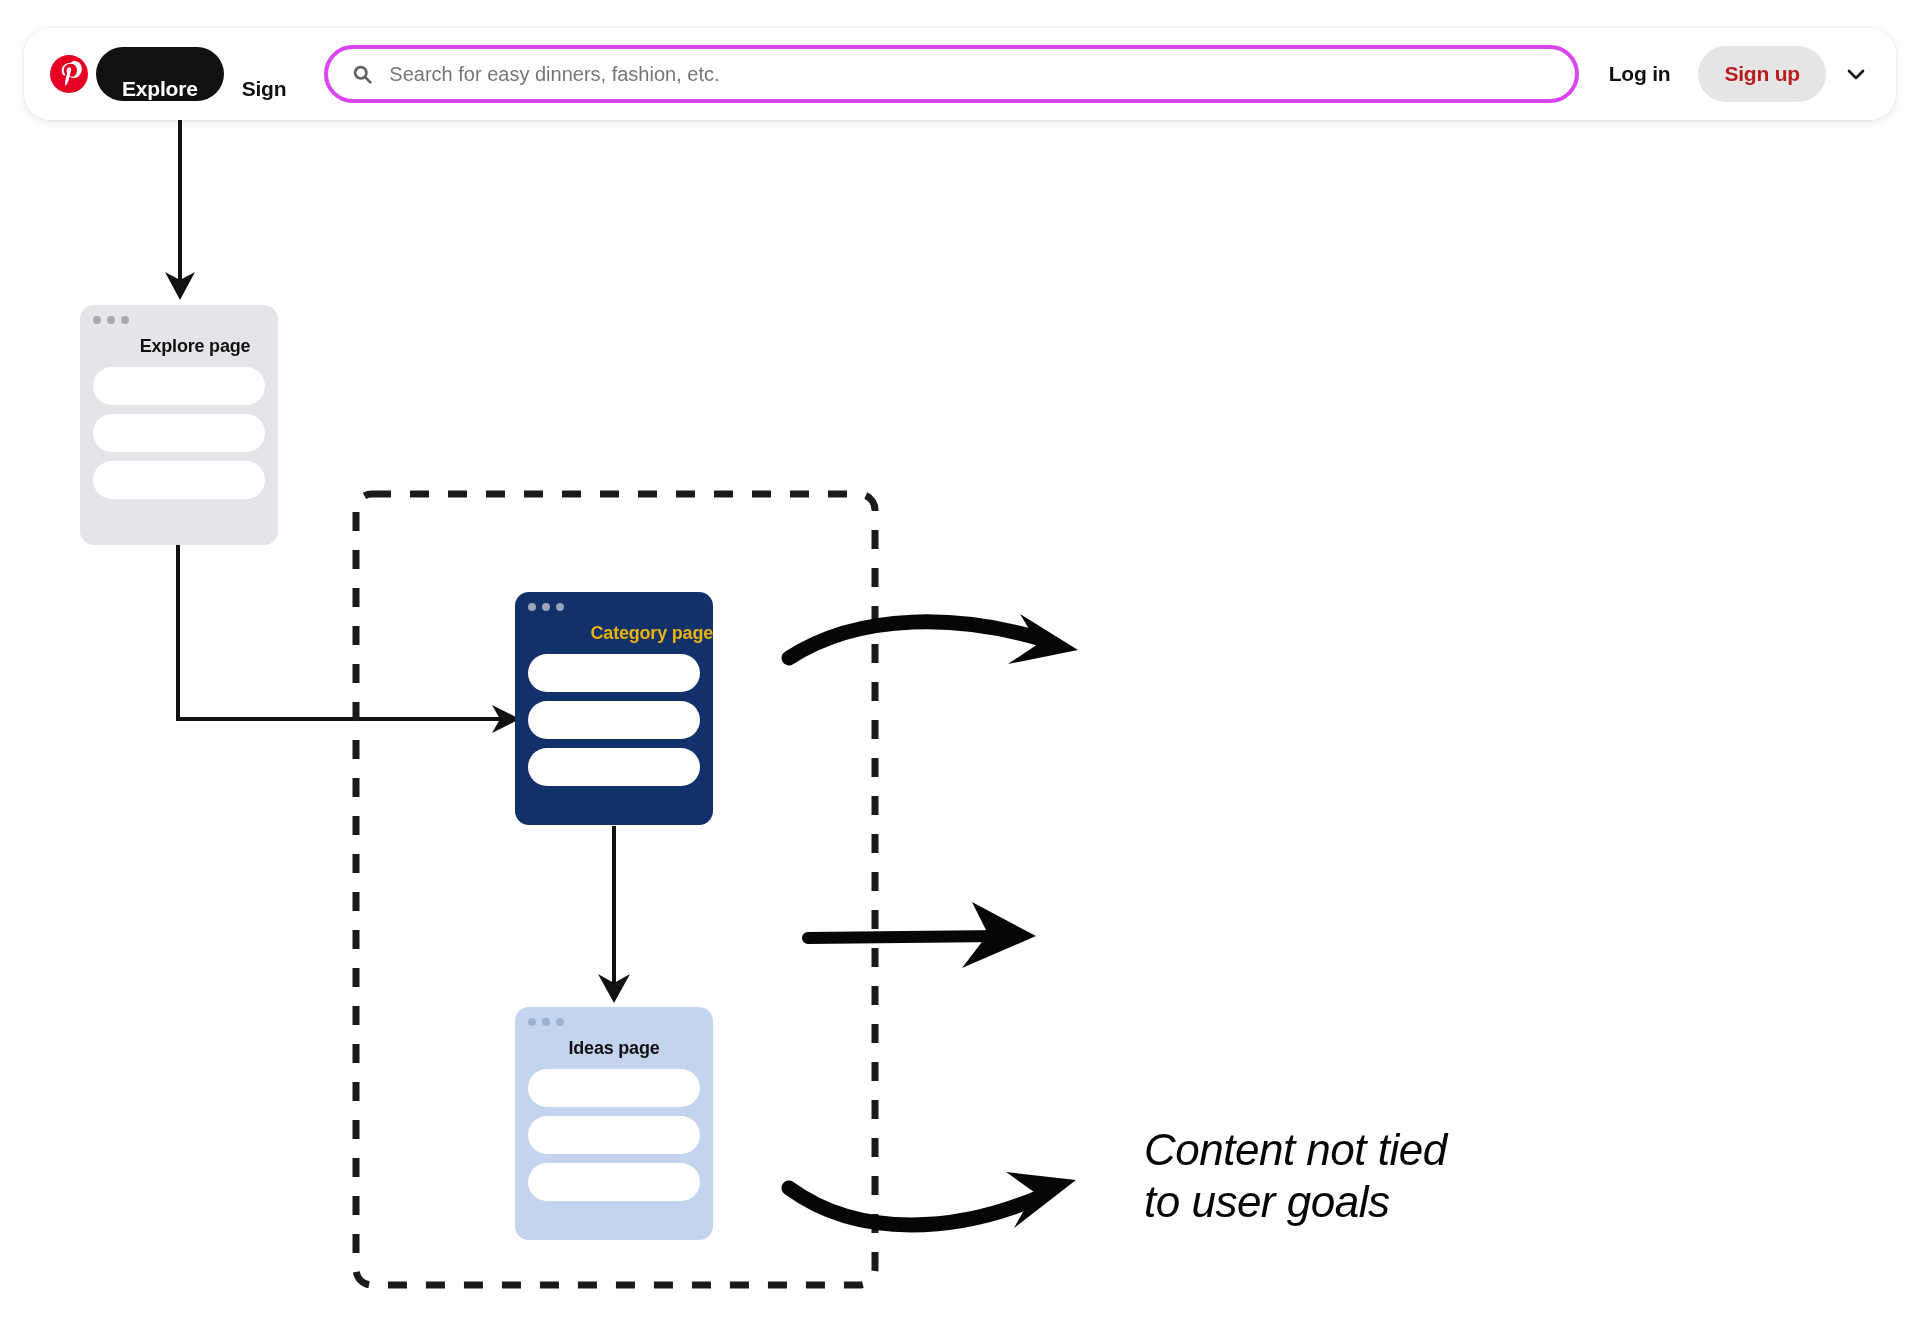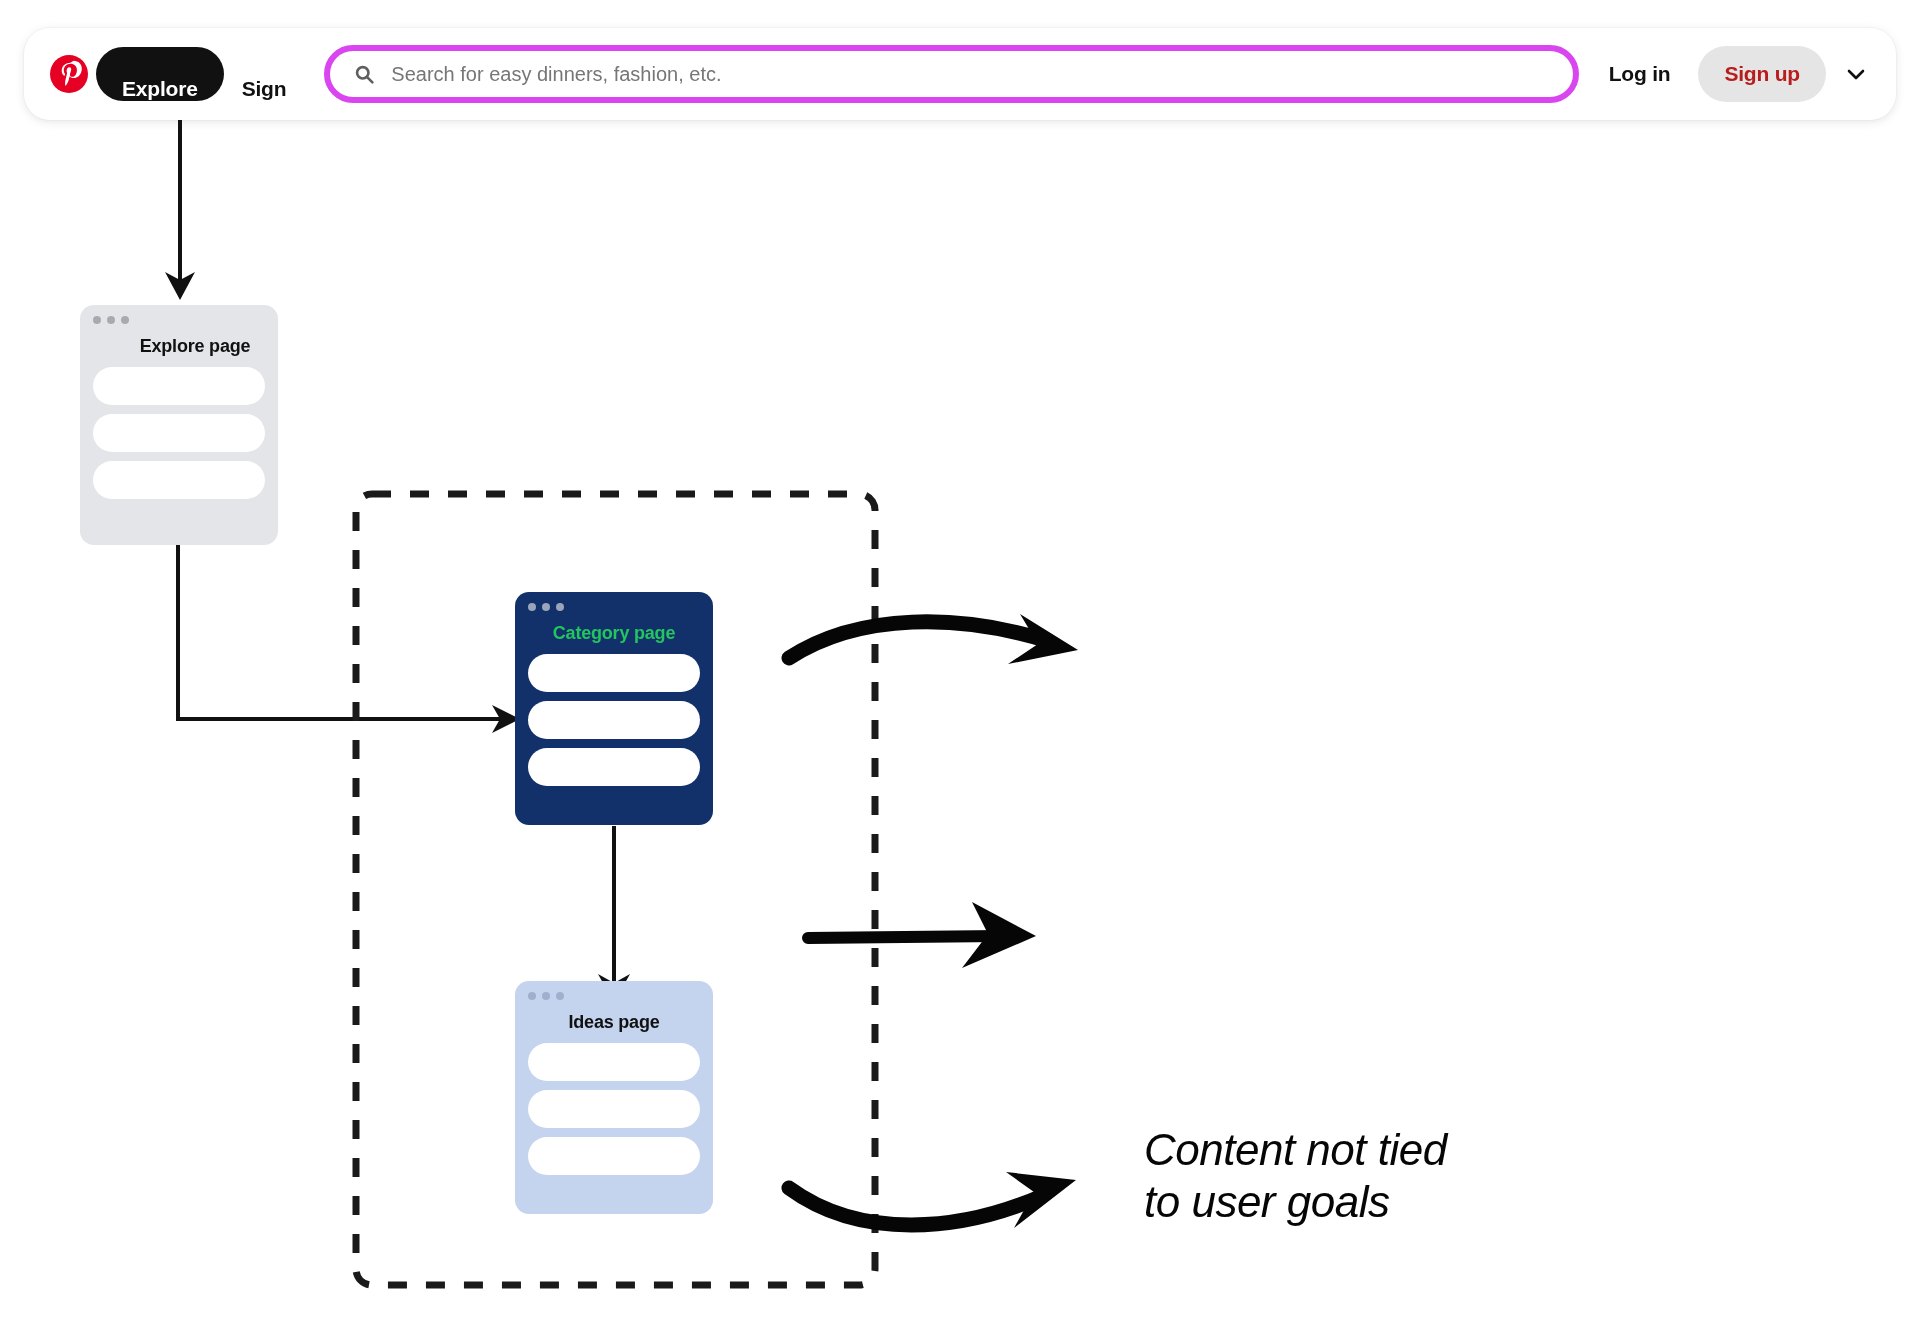--- a/index.html
+++ b/index.html
@@ -69,21 +69,21 @@
     background: transparent;
     color: #111111;
     padding: 0 18px;
   }
 
   #search-wrap {
     flex: 1 1 auto;
     margin-left: 20px;
     margin-right: 22px;
     height: 58px;
-    border: 6px solid #d946ef;
+    border: 4px solid #d946ef;
     border-radius: 29px;
     background: #ffffff;
     display: flex;
     align-items: center;
     padding: 0 24px;
     box-sizing: border-box;
   }
   #search-icon {
     width: 21px;
     height: 21px;
@@ -193,27 +193,27 @@
   #card-explore .card-title { color: #111111; padding-left: 32px; }
 
   
   #card-category {
     left: 515px;
     top: 592px;
     width: 198px;
     height: 233px;
     background: #12316b;
   }
-  #card-category .card-title { color: #22c55e; }
+  #card-category .card-title { color: #eab308; text-align: right; }
   #card-category .card-dots i { background: #9aa4ba; }
 
   
   #card-ideas {
     left: 515px;
-    top: 981px;
+    top: 1007px;
     width: 198px;
     height: 233px;
     background: #c4d3ee;
   }
   #card-ideas .card-title { color: #111111; }
   #card-ideas .card-dots i { background: #9fb0cf; }
 
   
   #overlay {
     position: absolute;

